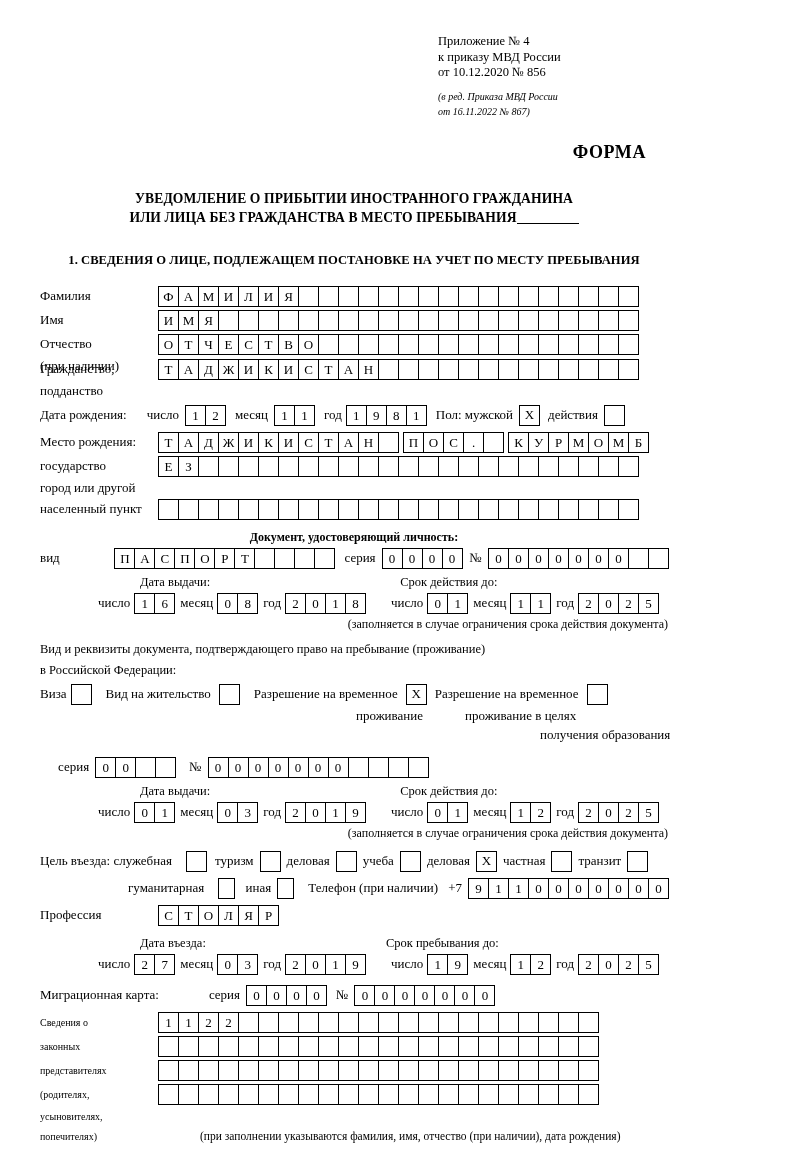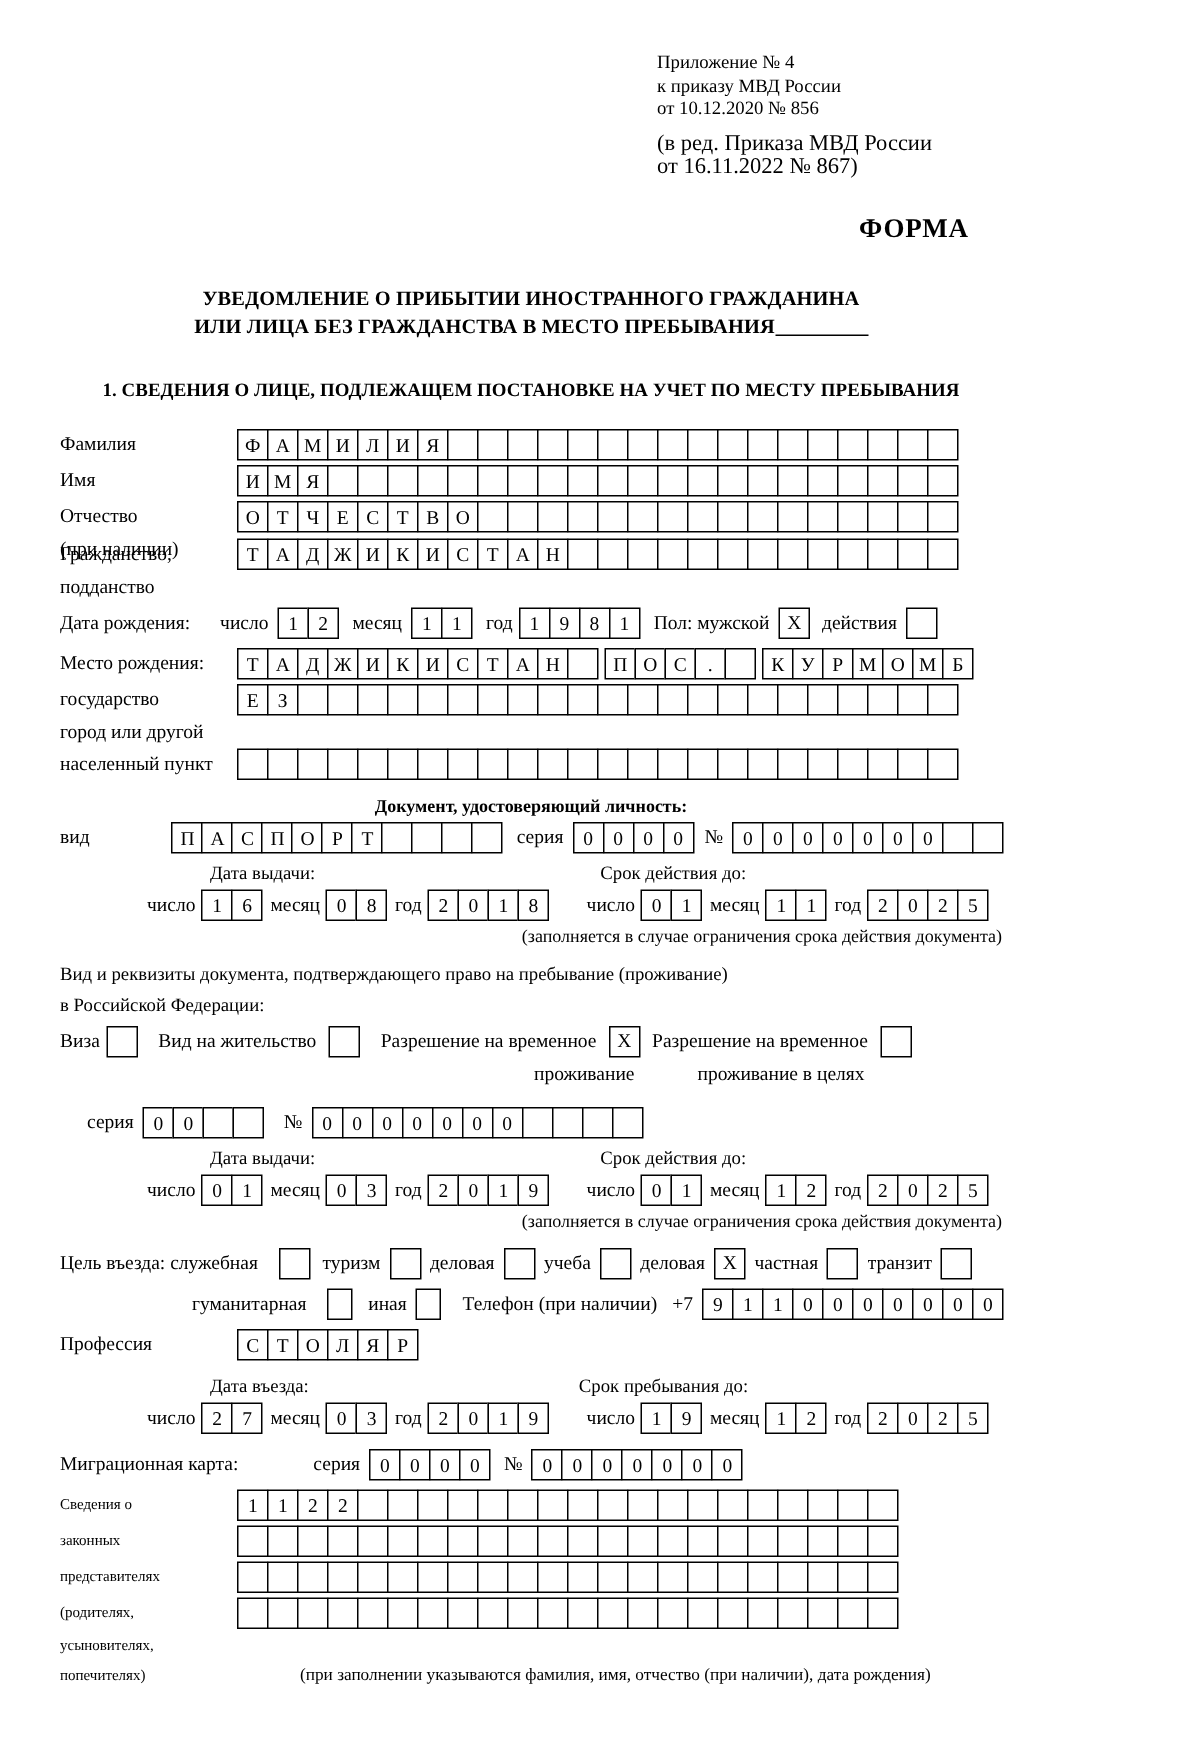--- a/index.html
+++ b/index.html
@@ -6,21 +6,21 @@
   body{
     width:800px;min-height:1163px;background:#ffffff;
     font-family:"Liberation Serif", serif;
     color:#000;
     position:relative;
   }
   .page{width:708px;min-height:1163px;position:relative;box-sizing:border-box;padding:34px 40px 10px 40px;}
 
   
   .hdr{margin-left:auto;width:230px;font-size:12.5px;line-height:15.5px;}
-  .hdr .small{font-size:15px;}
+  .hdr .small{font-size:10px;font-style:italic;}
   .hdr .gap{height:8px;}
   .forma{text-align:right;font-weight:bold;font-size:18px;letter-spacing:.6px;margin-top:22px;margin-right:22px;}
 
   .title{
     text-align:center;font-weight:bold;font-size:13.6px;line-height:19px;
     margin:26px 0 0 0;letter-spacing:.1px;
   }
   .title .u{display:inline-block;width:62px;border-bottom:1px solid #000;vertical-align:-2px;}
   .section1{
     text-align:center;font-weight:bold;font-size:12.6px;margin:26px 0 18px 0;letter-spacing:.05px;
@@ -424,20 +424,23 @@
     <div class="lbl ml14">Вид на жительство</div>
     <span class="box ml8"></span>
     <div class="lbl ml14">Разрешение на временное</div>
     <span class="box ml8">Х</span>
     <div class="lbl ml8">Разрешение на временное</div>
     <span class="box ml8"></span>
   </div>
   <div class="row">
     <div class="lbl" style="margin-left:316px;">проживание</div>
     <div class="lbl" style="margin-left:42px;">проживание в целях</div>
+  </div>
+  <div class="row">
+    <div class="lbl" style="margin-left:500px;">получения образования</div>
   </div>
 
   <div class="row mt14">
     <div class="lbl" style="margin-left:18px;">серия</div>
     <div class="cells ml6">
         <div class="cell">0</div>
         <div class="cell">0</div>
         <div class="cell"></div>
         <div class="cell"></div>
       </div>

